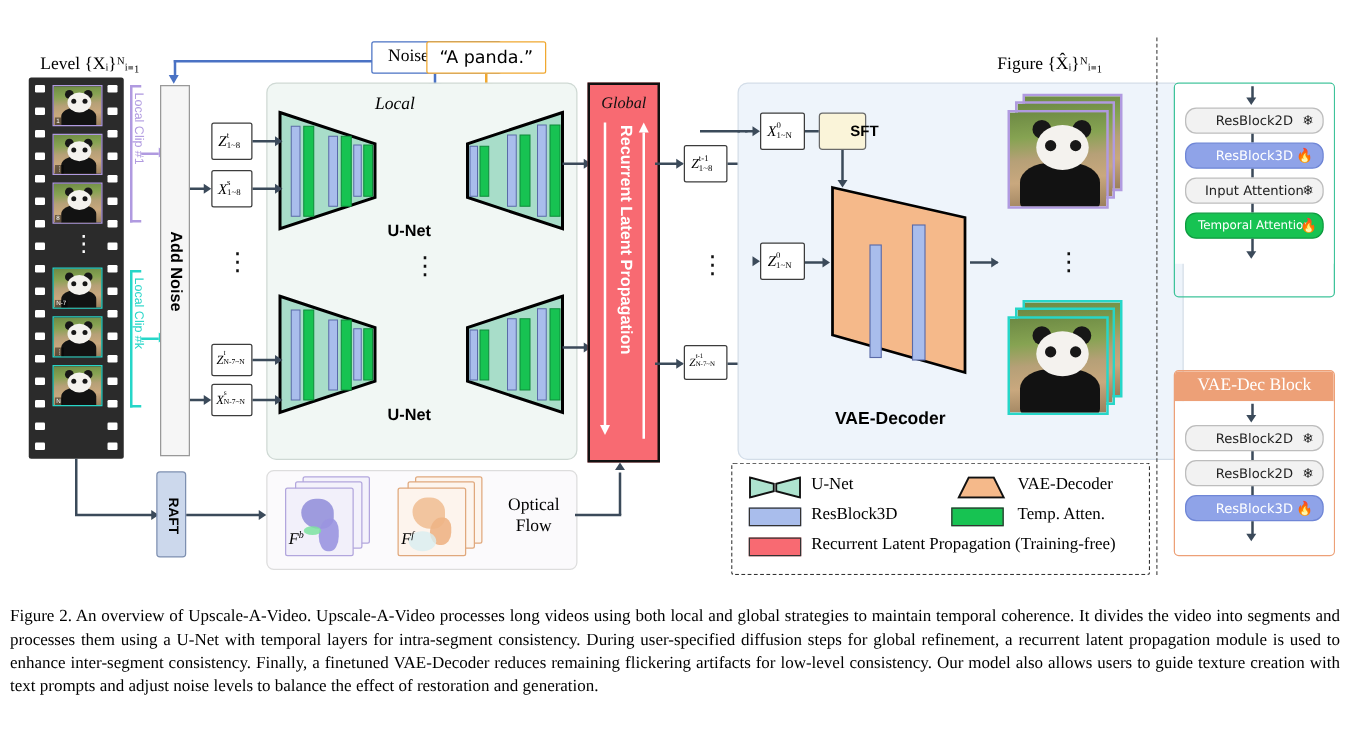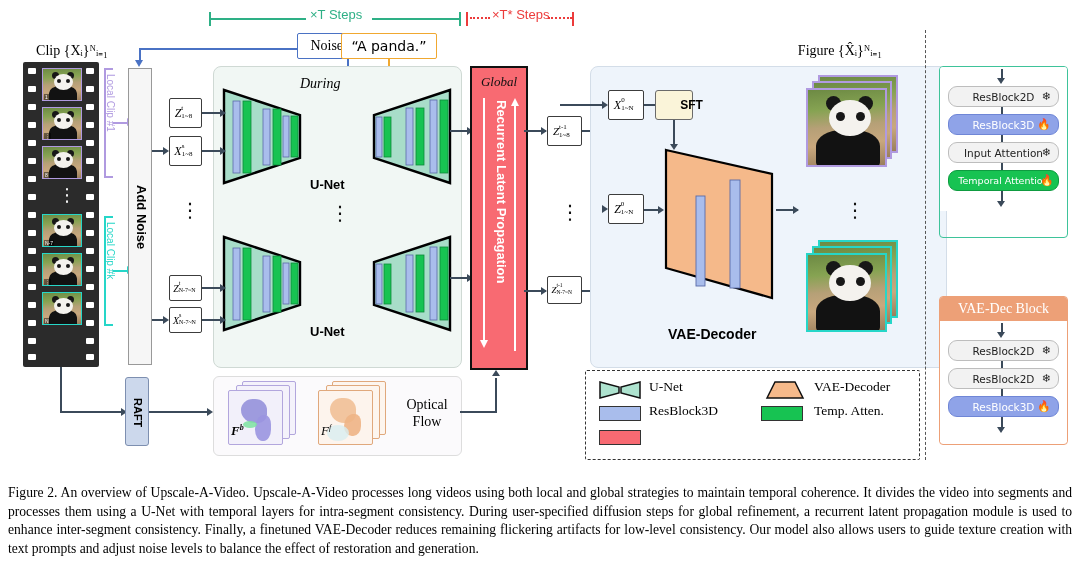--- a/index.html
+++ b/index.html
@@ -74,35 +74,22 @@
   .peye{position:absolute;border-radius:50%;background:#171717;}
   .pbody{position:absolute;border-radius:40% 40% 20% 20%;background:#121212;}
   .pnum{position:absolute;left:1px;bottom:0px;color:#fff;font-size:5px;font-family:"Liberation Sans",sans-serif;background:rgba(0,0,0,.45);padding:0 1px;}
   .flowthumb{position:absolute;box-sizing:border-box;border-radius:2px;}
 </style>
 </head>
 <body>
 
 <div id="fig">
 
-  <div class="steprow">
-    <div class="tcap" style="left:209px;"></div>
-    <div class="tbar" style="left:210px;width:96px;"></div>
-    <div class="tlabel" style="left:310px;">×T Steps</div>
-    <div class="tbar" style="left:372px;width:88px;"></div>
-    <div class="tcap" style="left:459px;"></div>
-
-    <div class="rcap" style="left:466px;"></div>
-    <div class="rdot" style="left:470px;width:20px;"></div>
-    <div class="rlabel" style="left:492px;">×T* Steps</div>
-    <div class="rdot" style="left:548px;width:24px;"></div>
-    <div class="rcap" style="left:572px;"></div>
-  </div>
-
-  <div class="abs serif" style="left:16px;top:40px;width:112px;text-align:center;font-size:14px;">Clip {Xᵢ}ᴺᵢ₌₁</div>
+
+  <div class="abs serif" style="left:16px;top:40px;width:112px;text-align:center;font-size:14px;">Level {Xᵢ}ᴺᵢ₌₁</div>
 
   <div class="film" style="left:23px;top:62px;width:76px;height:305px;">
 
     <div class="perf" style="left:5px;top:6px;"></div>
       <div class="perf" style="right:5px;top:6px;"></div>
     <div class="perf" style="left:5px;top:24px;"></div>
       <div class="perf" style="right:5px;top:24px;"></div>
     <div class="perf" style="left:5px;top:42px;"></div>
       <div class="perf" style="right:5px;top:42px;"></div>
     <div class="perf" style="left:5px;top:60px;"></div>
@@ -227,21 +214,21 @@
   <div class="ln" style="left:347px;top:59px;width:2px;height:10px;background:#4a72c4;"></div>
   <div class="abs" style="left:343px;top:67px;width:0;height:0;border-left:5px solid transparent;border-right:5px solid transparent;border-top:8px solid #4a72c4;"></div>
 
   <div class="box promptbox ctr" style="left:340px;top:33px;width:96px;height:26px;left:341px;">
     <span>“A panda.”</span>
   </div>
   <div class="ln" style="left:388px;top:59px;width:2px;height:10px;background:#f0a830;"></div>
   <div class="abs" style="left:384px;top:67px;width:0;height:0;border-left:5px solid transparent;border-right:5px solid transparent;border-top:8px solid #f0a830;"></div>
 
   <div class="localpanel" style="left:213px;top:66px;width:247px;height:300px;"></div>
-  <div class="abs italic serif" style="left:300px;top:76px;font-size:14px;">During</div>
+  <div class="abs italic serif" style="left:300px;top:76px;font-size:14px;">Local</div>
 
   <svg class="abs" style="left:222px;top:88px;" width="230" height="97">
     <polygon points="2,2 78,27 78,70 2,95" fill="#a8ddc9" stroke="#000" stroke-width="2.4"></polygon>
     <polygon points="228,2 152,27 152,70 228,95" fill="#a8ddc9" stroke="#000" stroke-width="2.4"></polygon>
     <rect x="11" y="13" width="7" height="72" fill="#a9bdec" stroke="#5a6aa8" stroke-width="0.8"></rect>
     <rect x="21" y="13" width="8" height="72" fill="#17c352" stroke="#0e8a3a" stroke-width="0.8"></rect>
     <rect x="41" y="21" width="7" height="56" fill="#a9bdec" stroke="#5a6aa8" stroke-width="0.8"></rect>
     <rect x="51" y="21" width="8" height="56" fill="#17c352" stroke="#0e8a3a" stroke-width="0.8"></rect>
     <rect x="61" y="28" width="6" height="41" fill="#a9bdec" stroke="#5a6aa8" stroke-width="0.8"></rect>
     <rect x="69" y="28" width="7" height="41" fill="#17c352" stroke="#0e8a3a" stroke-width="0.8"></rect>
@@ -450,21 +437,21 @@
   <div class="ahR" style="left:121px;top:408px;"></div>
 
   <div class="box raftbox ctr" style="left:125px;top:377px;width:24px;height:69px;">
     <div class="abs vert ctr" style="left:0;top:0;width:24px;height:69px;font-size:11px;font-weight:bold;font-family:'Liberation Sans',sans-serif;">RAFT</div>
   </div>
   <div class="ln" style="left:149px;top:411px;width:61px;height:1.6px;"></div>
   <div class="ahR" style="left:207px;top:408px;"></div>
 
   <div class="flowpanel" style="left:213px;top:376px;width:247px;height:78px;"></div>
 
-  <div class="abs" style="left:228px;top:381px;width:76px;height:66px;font-weight:bold;">
+  <div class="abs" style="left:228px;top:381px;width:76px;height:66px;">
     <div class="flowthumb" style="left:14px;top:0;width:54px;height:54px;background:#f4f2fb;border:1px solid #b2a6dd;"></div>
     <div class="flowthumb" style="left:8px;top:4px;width:54px;height:54px;background:#f4f2fb;border:1px solid #b2a6dd;"></div>
     <div class="flowthumb" style="left:0;top:9px;width:55px;height:55px;background:#f2f0fa;border:1px solid #b2a6dd;overflow:hidden;">
       <div style="position:absolute;left:12px;top:8px;width:26px;height:24px;border-radius:50% 50% 40% 60%;background:#8f8cd8;opacity:.85;"></div>
       <div style="position:absolute;left:26px;top:24px;width:16px;height:26px;border-radius:60% 40% 50% 50%;background:#9a95e0;opacity:.9;"></div>
       <div style="position:absolute;left:14px;top:30px;width:14px;height:7px;border-radius:50%;background:#7de3a0;opacity:.85;"></div>
     </div>
     <div class="abs italic serif" style="left:3px;top:42px;font-size:13px;">
       <span>F</span><sup style="font-size:8px;">b</sup>
     </div>
@@ -501,20 +488,21 @@
     </svg>
     <div class="lgtext" style="left:228px;top:8px;">VAE-Decoder</div>
 
     <div class="sw" style="left:13px;top:35px;width:42px;height:15px;background:#a9bdec;"></div>
     <div class="lgtext" style="left:63px;top:32px;">ResBlock3D</div>
 
     <div class="sw" style="left:175px;top:35px;width:42px;height:15px;background:#17c352;"></div>
     <div class="lgtext" style="left:228px;top:32px;">Temp. Atten.</div>
 
     <div class="sw" style="left:13px;top:59px;width:42px;height:15px;background:#f86a72;"></div>
+    <div class="lgtext" style="left:63px;top:56px;">Recurrent Latent Propagation (Training-free)</div>
   </div>
 
   <div class="divider" style="left:925px;top:30px;height:430px;"></div>
 
   <div class="blockpanel" style="left:939px;top:66px;width:127px;height:170px;border:1.4px solid #3ec39a;">
     <div class="blockbody" style="position:relative;height:144px;">
       <div class="vline" style="left:61px;top:2px;height:10px;"></div>
       <div class="vhead" style="left:57px;top:11px;"></div>
 
       <div class="brow" style="left:8px;top:19px;width:111px;height:21px;background:#f2f2f2;color:#222;border:1px solid #bdbdbd;">

